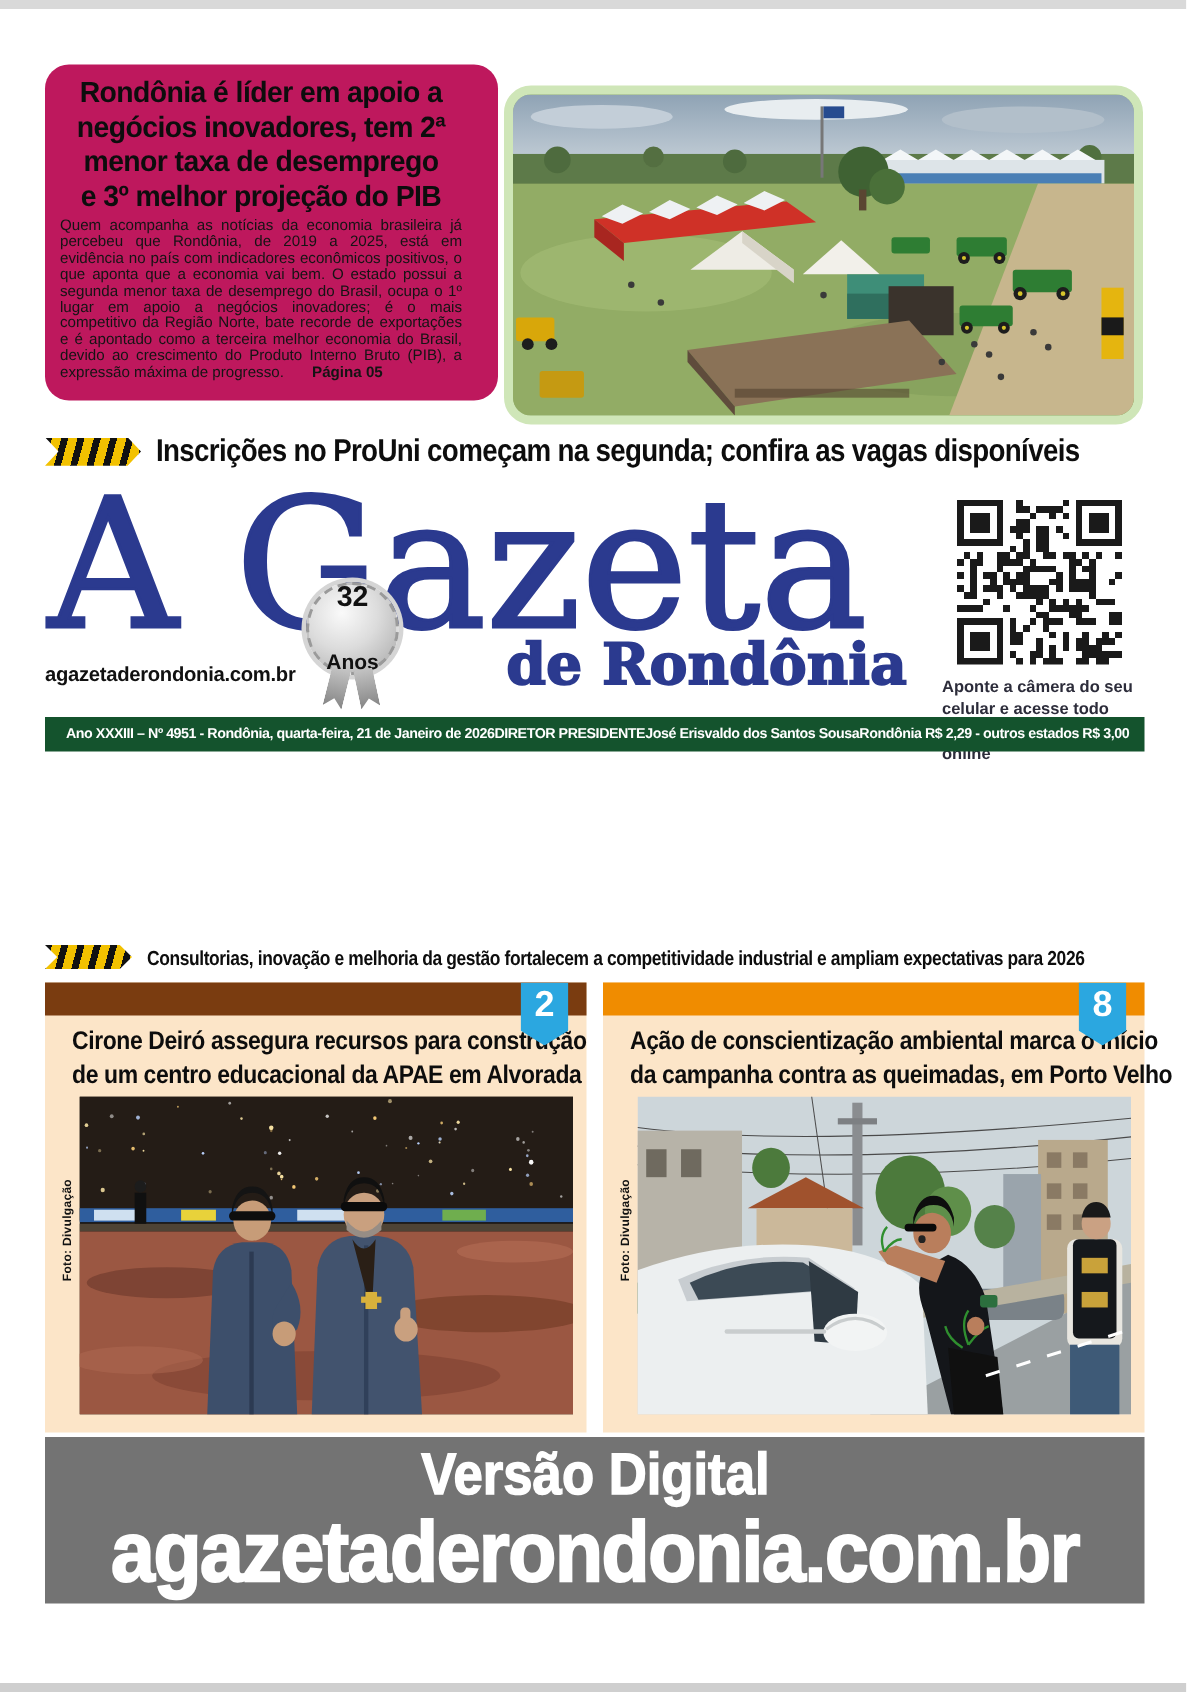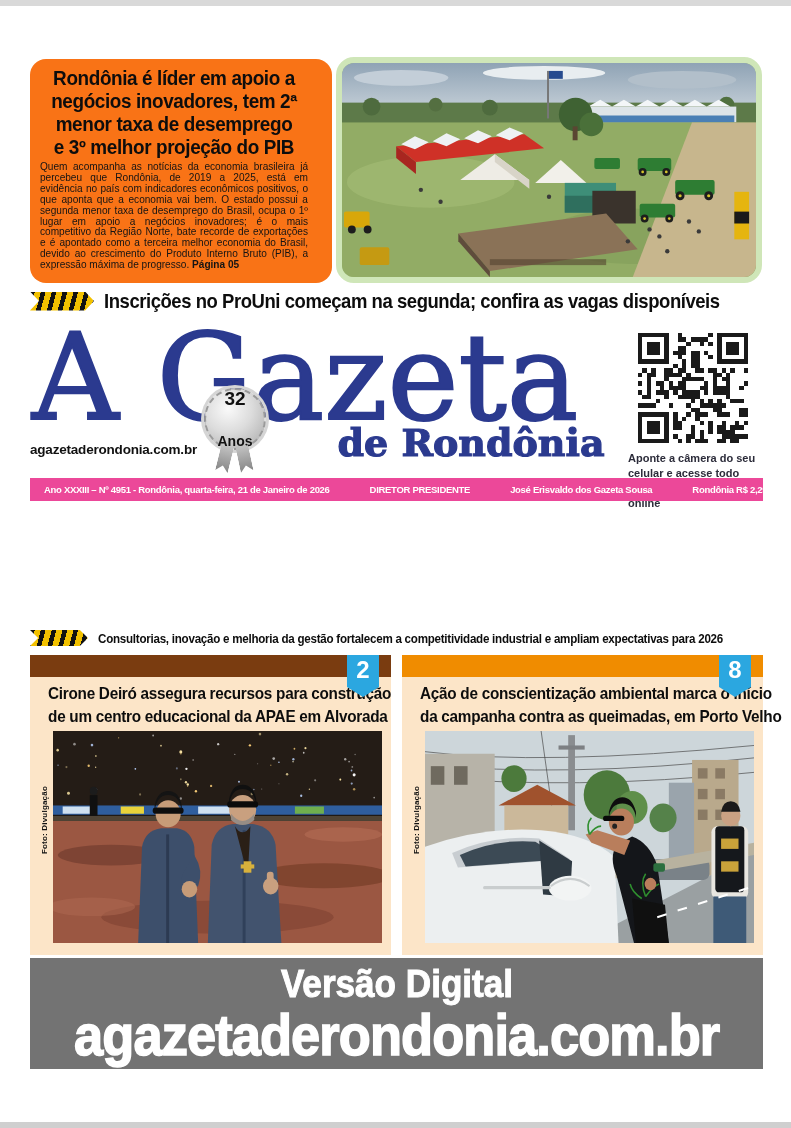--- a/index.html
+++ b/index.html
@@ -5,27 +5,27 @@
   * { margin:0; padding:0; box-sizing:border-box; }
   html,body { background:#ffffff; }
   body { font-family:"Liberation Sans", sans-serif; }
   .page { position:relative; width:791px; height:1128px; background:#fff; overflow:hidden; margin:0 auto; }
   .hairline-top { position:absolute; left:0; top:0; width:791px; height:6px; background:#d9d9d9; }
   .hairline-bottom { position:absolute; left:0; top:1122px; width:791px; height:6px; background:#cfcfcf; }
 
   .cond { display:inline-block; white-space:nowrap; transform-origin:left center; }
 
   
-  .green-box { position:absolute; left:30px; top:59px; width:302px; height:224px;
-               background:#f97316; border-radius:16px; padding:8px 24px 6px 10px; overflow:hidden; }
+  .green-box { position:absolute; left:30px; top:43px; width:302px; height:224px;
+               background:#be185d; border-radius:16px; padding:8px 24px 6px 10px; overflow:hidden; }
   .green-box h2 { text-align:center; color:#0d0d0d; font-size:19.5px; line-height:23px;
                   font-weight:900; letter-spacing:-0.4px; }
   .green-box h2 .ln { display:block; transform:scaleX(.97); transform-origin:center; white-space:nowrap; }
   .green-box p { margin-top:3px; font-size:10.1px; line-height:10.9px; text-align:justify; color:#141414; }
-  .green-box p .pref { font-weight:900; }
+  .green-box p .pref { font-weight:900;margin-left:16px; }
 
   
   .fair-frame { position:absolute; left:336px; top:57px; width:426px; height:226px;
                 border:6px solid #cfe6b8; border-radius:18px; overflow:hidden; background:#9db97a; }
   .fair-frame svg { display:block; width:100%; height:100%; }
 
   
   .strip { position:absolute; left:30px; width:733px; display:flex; align-items:center; }
   .strip1 { top:287px; height:28px; }
   .strip2 { top:626px; height:24px; }
@@ -57,22 +57,22 @@
             clip-path:polygon(0 0,100% 0,100% 100%,50% 76%,0 100%); }
   .ribbon.r1 { left:12px; transform:rotate(14deg); }
   .ribbon.r2 { left:32px; transform:rotate(-12deg); }
 
   .qr-col { position:absolute; left:628px; top:333px; width:136px; }
   .qr-box { width:110px; height:110px; margin-left:10px; background:#fff; }
   .qr-box svg { display:block; width:100%; height:100%; }
   .qr-cap { margin-top:8px; font-size:11px; line-height:15px; font-weight:700; color:#2c2c3a; }
 
   
-  .info-bar { position:absolute; left:30px; top:478px; width:733px; height:23px; background:#ec4899;
-              display:flex; align-items:center; justify-content:space-between; padding:0 14px;gap:40px; }
+  .info-bar { position:absolute; left:30px; top:478px; width:733px; height:23px; background:#14532d;
+              display:flex; align-items:center; justify-content:space-between; padding:0 14px; }
   .info-bar span { color:#fff; font-weight:700; font-size:9.5px; letter-spacing:-0.3px; white-space:nowrap; }
 
   
   .main-headline { position:absolute; left:0; top:500px; width:791px; text-align:center; z-index:1; }
   .main-headline .ln { display:block; font-size:53px; line-height:59px; font-weight:900;
                        color:#332e7d; -webkit-text-stroke:1.5px #332e7d; letter-spacing:-1px;
                        transform:scaleX(.79); transform-origin:center; white-space:nowrap; }
 
   
   .cards { position:absolute; left:30px; top:655px; width:733px; height:300px; display:flex; gap:11px; }
@@ -423,21 +423,21 @@
           <rect x="1" y="19" width="5" height="5" fill="#ffffff"></rect>
           <rect x="2" y="20" width="3" height="3" fill="#1a1a1a"></rect>
         </svg>
     </div>
     <div class="qr-cap">Aponte a câmera do seu celular e acesse todo conteúdo na edição online</div>
   </div>
 
   <div class="info-bar">
     <span>Ano XXXIII – Nº 4951 - Rondônia, quarta-feira, 21 de Janeiro de 2026</span>
     <span>DIRETOR PRESIDENTE</span>
-    <span>José Erisvaldo dos Gazeta Sousa</span>
+    <span>José Erisvaldo dos Santos Sousa</span>
     <span>Rondônia R$ 2,29 - outros estados R$ 3,00</span>
   </div>
 
 
   <div class="strip strip2">
     <div class="chev small"></div>
     <span class="txt cond">Consultorias, inovação e melhoria da gestão fortalecem a competitividade industrial e ampliam expectativas para 2026</span>
 
   </div>
 

